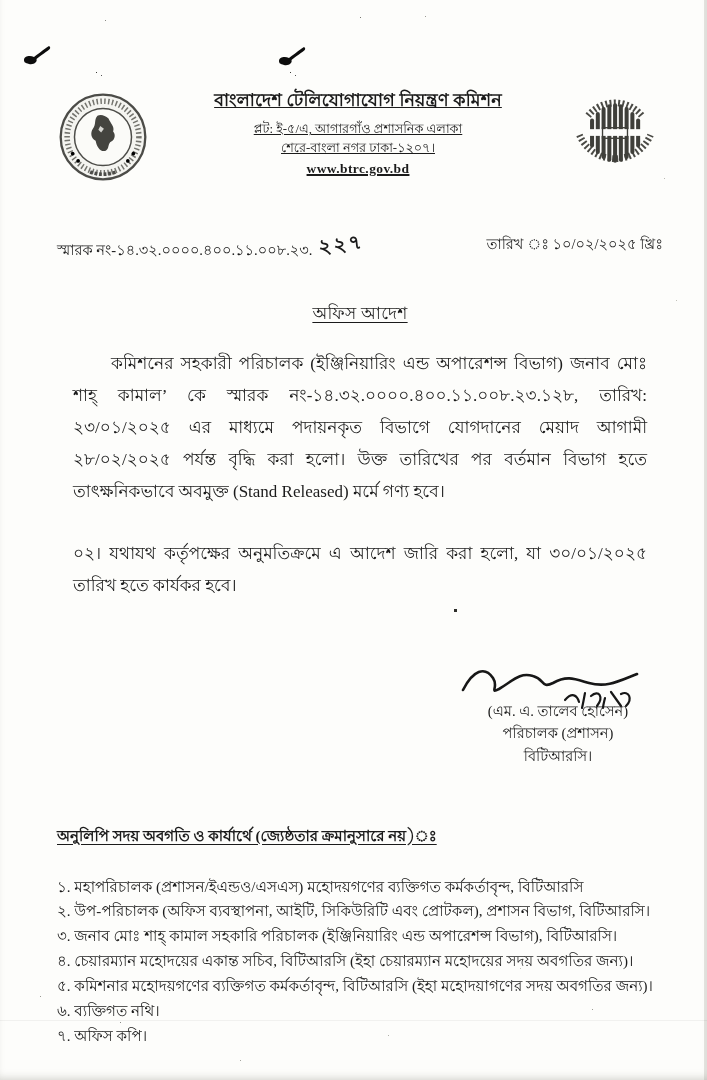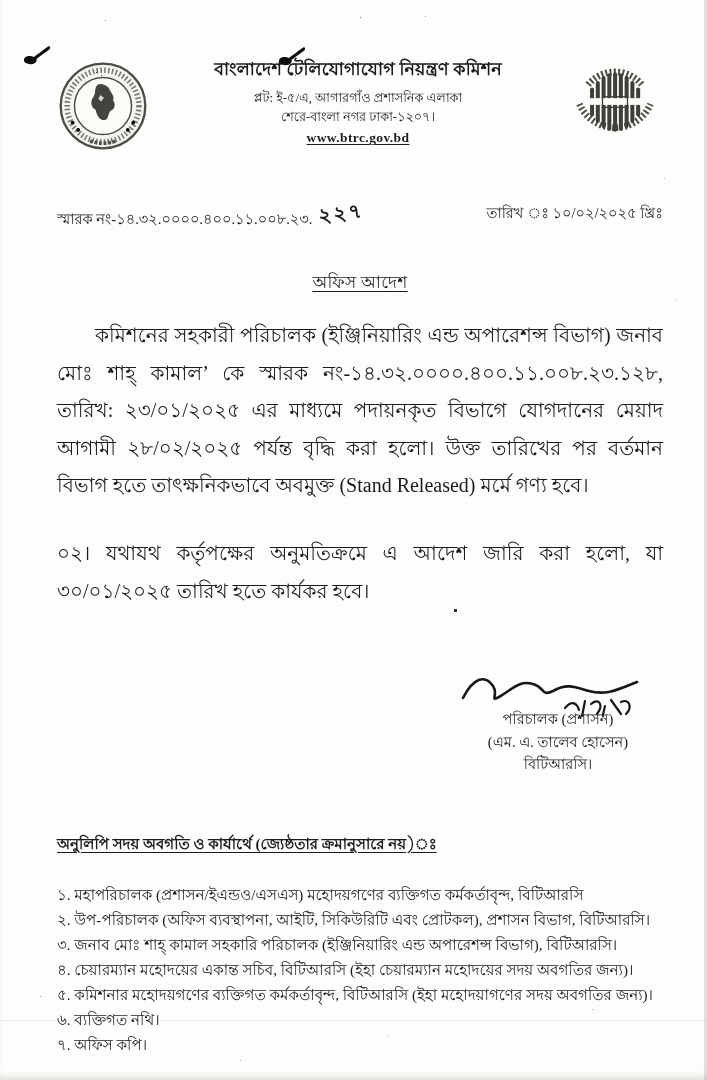--- a/index.html
+++ b/index.html
@@ -18,34 +18,34 @@
   
   .ink-mark{position:absolute;}
   .speckles{position:absolute;top:0;left:0;width:1px;height:1px;
     box-shadow:105px 20px 0 0 #8a8a85, 360px 17px 0 0 #77776f, 425px 16px 0 0 #9a9a93,
       96px 72px 0 0 #3a3a36, 101px 75px 0 0 #555, 290px 72px 0 0 #3a3a36, 295px 75px 0 0 #555,
       664px 178px 0 0 #b9b9b2, 676px 300px 0 0 #c2c2ba, 455px 610px 0 1px #2e2e2a,
       40px 996px 0 0 #9a9a93, 120px 1022px 0 0 #8a8a85, 240px 1060px 0 0 #a5a59e,
       592px 1009px 0 0 #9a9a93, 388px 1035px 0 0 #b0b0a8, 520px 968px 0 0 #c0c0b8;}
   .scan-streak{position:absolute;left:0;top:1020px;width:707px;height:1px;background:rgba(90,90,85,.07);}
 
-  .header{display:flex;align-items:flex-start;padding-top:54px;}
+  .header{display:flex;align-items:flex-start;padding-top:85px;text-decoration:underline;}
   .seal-wrap{width:92px;flex:0 0 auto;margin-top:6px;}
   .logo-wrap{width:96px;flex:0 0 auto;}
   .head-center{flex:1 1 auto;text-align:center;padding-top:2px;}
   .org-name{font-size:17.5px;font-weight:bold;letter-spacing:.2px;}
   .addr{font-size:12.8px;line-height:1.5;margin-top:4px;}
   .website{font-size:13.5px;font-weight:bold;text-decoration:underline;text-underline-offset:2px;margin-top:3px;letter-spacing:.4px;}
 
   .memo-row{display:flex;justify-content:space-between;align-items:flex-start;margin-top:46px;font-size:14.6px;}
   .handwritten-no{display:inline-block;font-size:20px;font-weight:bold;transform:rotate(-7deg) translateY(-4px);margin-left:7px;letter-spacing:2px;}
 
   .doc-title{text-align:center;margin-top:34px;font-size:17px;font-weight:normal;text-decoration:underline;text-underline-offset:3px;letter-spacing:.3px;}
 
-  .body-text{font-size:20px;line-height:1.88;text-align:justify;margin:0;}
+  .body-text{font-size:17px;line-height:1.88;text-align:justify;margin:16px;}
   .p1{margin-top:20px;text-indent:38px;}
   .p2{margin-top:30px;}
 
   .sig-block{width:230px;margin:52px -10px 0 auto;text-align:center;font-size:14.6px;line-height:1.55;}
   .sig-svg{display:block;margin:0 auto -16px auto;}
 
   .dist{margin-top:56px;}
   .dist-heading{font-size:15px;font-weight:bold;text-decoration:underline;text-underline-offset:3px;}
   .dist-list{margin-top:27px;font-size:15.1px;line-height:1.52;}
   .dist-item{margin-bottom:2px;}
@@ -117,22 +117,22 @@
   <div class="doc-title">অফিস আদেশ</div>
 
   <p class="body-text p1">কমিশনের সহকারী পরিচালক (ইঞ্জিনিয়ারিং এন্ড অপারেশন্স বিভাগ) জনাব মোঃ শাহ্ কামাল’ কে স্মারক নং-১৪.৩২.০০০০.৪০০.১১.০০৮.২৩.১২৮, তারিখ: ২৩/০১/২০২৫ এর মাধ্যমে পদায়নকৃত বিভাগে যোগদানের মেয়াদ আগামী ২৮/০২/২০২৫ পর্যন্ত বৃদ্ধি করা হলো। উক্ত তারিখের পর বর্তমান বিভাগ হতে তাৎক্ষনিকভাবে অবমুক্ত (Stand Released) মর্মে গণ্য হবে।</p>
   <p class="body-text p2">০২। যথাযথ কর্তৃপক্ষের অনুমতিক্রমে এ আদেশ জারি করা হলো, যা ৩০/০১/২০২৫ তারিখ হতে কার্যকর হবে।</p>
 
   <div class="sig-block">
     <svg class="sig-svg" width="210" height="62" viewBox="0 0 210 62">
       <path d="M10,36 C20,16 32,12 40,24 C46,33 36,40 46,35 C60,27 66,18 80,22 C92,25 88,35 100,29 C114,21 122,25 136,29 C154,34 166,27 184,20" fill="none" stroke="#171717" stroke-width="2.6" stroke-linecap="round"></path>
       <path d="M112,46 C119,38 124,41 126,48 M132,39 C131,44 130,50 129,54 M138,42 C146,35 151,43 144,52 M152,44 C151,48 150,52 150,54 M158,38 L168,52 M168,40 C176,36 180,45 173,52" fill="none" stroke="#171717" stroke-width="2.2" stroke-linecap="round"></path>
     </svg>
+    <div>(এম. এ. তালেব হোসেন)</div>
     <div>পরিচালক (প্রশাসন)</div>
-    <div>(এম. এ. তালেব হোসেন)</div>
     <div>বিটিআরসি।</div>
   </div>
 
   <div class="dist">
     <div class="dist-heading">অনুলিপি সদয় অবগতি ও কার্যার্থে (জ্যেষ্ঠতার ক্রমানুসারে নয়)ঃ</div>
     <div class="dist-list">
       <div class="dist-item">
         <div>১. মহাপরিচালক (প্রশাসন/ইএন্ডও/এসএস) মহোদয়গণের ব্যক্তিগত কর্মকর্তাবৃন্দ, বিটিআরসি</div>
       </div>
       <div class="dist-item">

